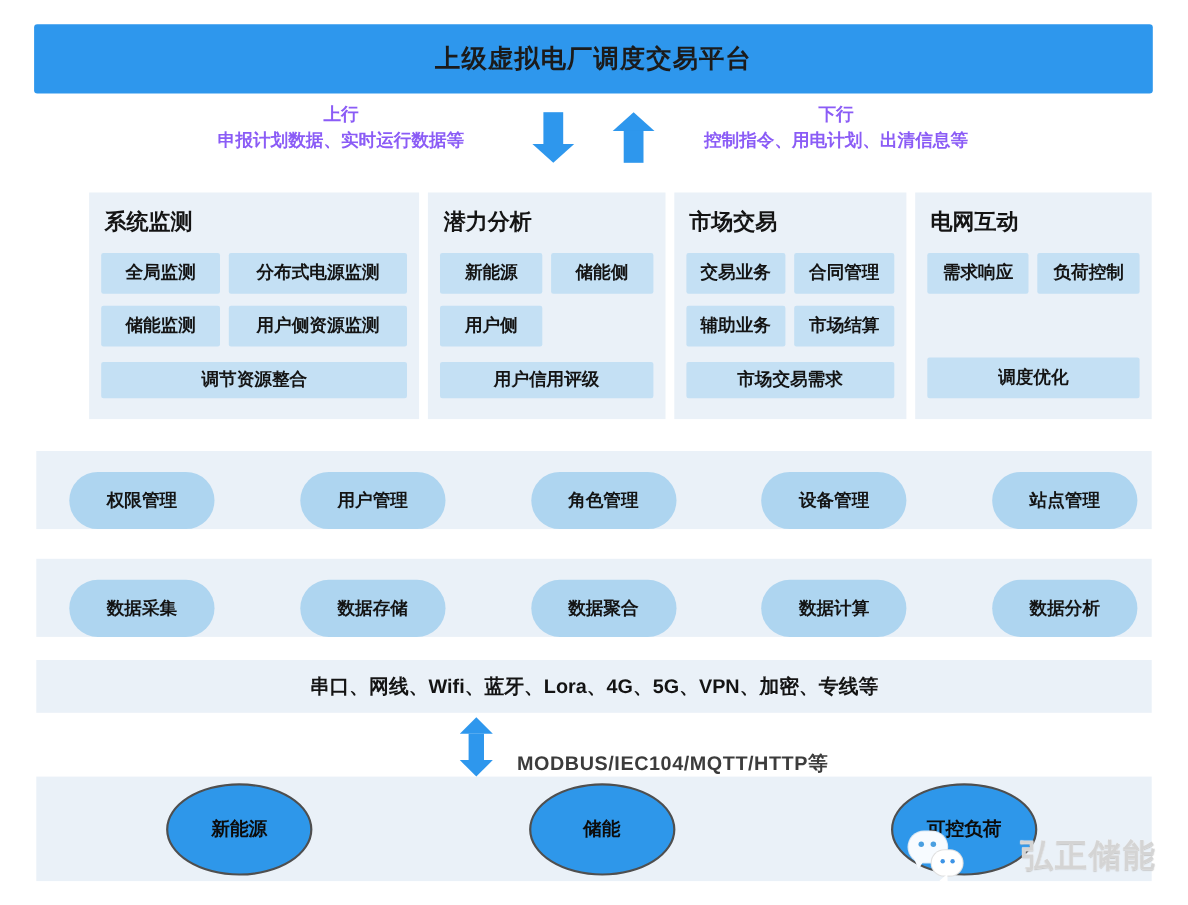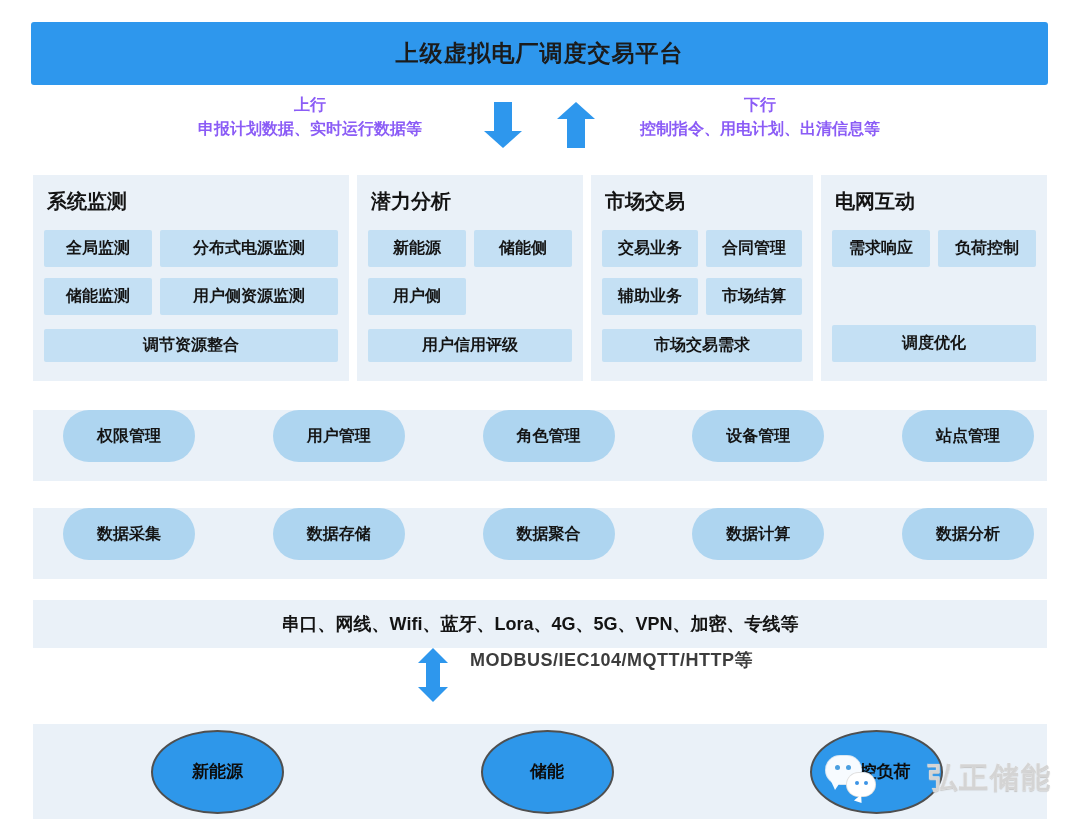--- a/index.html
+++ b/index.html
@@ -27,42 +27,42 @@
   .arrow-dn .shaft { top: 0; }
   .arrow-dn .head { top: 29px; border-top: 17px solid #2e97ed; }
   .arrow-upp { left: 557px; top: 17px; }
   .arrow-upp .head { top: 0; border-bottom: 17px solid #2e97ed; }
   .arrow-upp .shaft { top: 17px; }
 
   
   .panels { display: flex; gap: 8px; margin: 0 33px; height: 206px; }
   .panel { background: #eaf1f8; padding: 13px 11px 19px; display: flex; flex-direction: column; }
   .panel h3 { font-size: 20px; font-weight: 700; color: #141414; margin: 0 0 15px 3px; }
-  .p1 { width: 316px; } .p2 { width: 226px; } .p3 { width: 226px; } .p4 { width: 222px; }
+  .p1 { width: 316px; margin-left: 48px; } .p2 { width: 226px; } .p3 { width: 226px; } .p4 { width: 222px; }
   .prow { display: grid; gap: 8px; margin-bottom: 11px; }
   .prow2 { margin-bottom: 14px; }
   .g-1 { grid-template-columns: 108px 1fr; }
   .g-2 { grid-template-columns: 1fr 1fr; }
   .mbtn { height: 37px; background: #c4e0f4; display: flex; align-items: center; justify-content: center;
           font-size: 16px; font-weight: 700; color: #141414; border-radius: 2px; white-space: nowrap; }
   .mbtn-full { margin-top: auto; }
 
   
-  .pillrow { margin: 0 33px; height: 71px; background: #eaf1f8; display: flex; align-items: flex-start;
+  .pillrow { margin: 0 33px; height: 71px; background: #eaf1f8; display: flex; align-items: flex-end;
              justify-content: space-between; padding: 0 13px 0 30px; }
   .pr1 { margin-top: 29px; } .pr2 { margin-top: 27px; }
   .pill { width: 132px; height: 52px; border-radius: 26px; background: #aed5f0; display: flex;
           align-items: center; justify-content: center; font-size: 16px; font-weight: 700; color: #141414; }
 
   
   .commbar { margin: 21px 33px 0; height: 48px; background: #eaf1f8; display: flex; align-items: center;
              justify-content: center; font-size: 18px; font-weight: 700; color: #141414; }
 
   
-  .protorow { margin: 0 33px; height: 76px; display: flex; align-items: flex-start; padding-left: 385px; }
+  .protorow { margin: 0 33px; height: 58px; display: flex; align-items: flex-end; padding-left: 385px; }
   .dbl-arrow { position: relative; width: 30px; height: 54px; flex: 0 0 auto; }
   .dbl-arrow .head-t { position: absolute; top: 0; left: 0; width: 0; height: 0;
        border-left: 15px solid transparent; border-right: 15px solid transparent; border-bottom: 15px solid #2e97ed; }
   .dbl-arrow .shaft { position: absolute; top: 15px; left: 8px; width: 14px; height: 24px; background: #2e97ed; }
   .dbl-arrow .head-b { position: absolute; top: 39px; left: 0; width: 0; height: 0;
        border-left: 15px solid transparent; border-right: 15px solid transparent; border-top: 15px solid #2e97ed; }
   .proto-text { margin-left: 22px; font-size: 18px; font-weight: 700; color: #3c3c3c; letter-spacing: .5px; }
 
   
   .bottomband { margin: 0 33px; height: 95px; background: #eaf1f8; display: flex; align-items: center;

